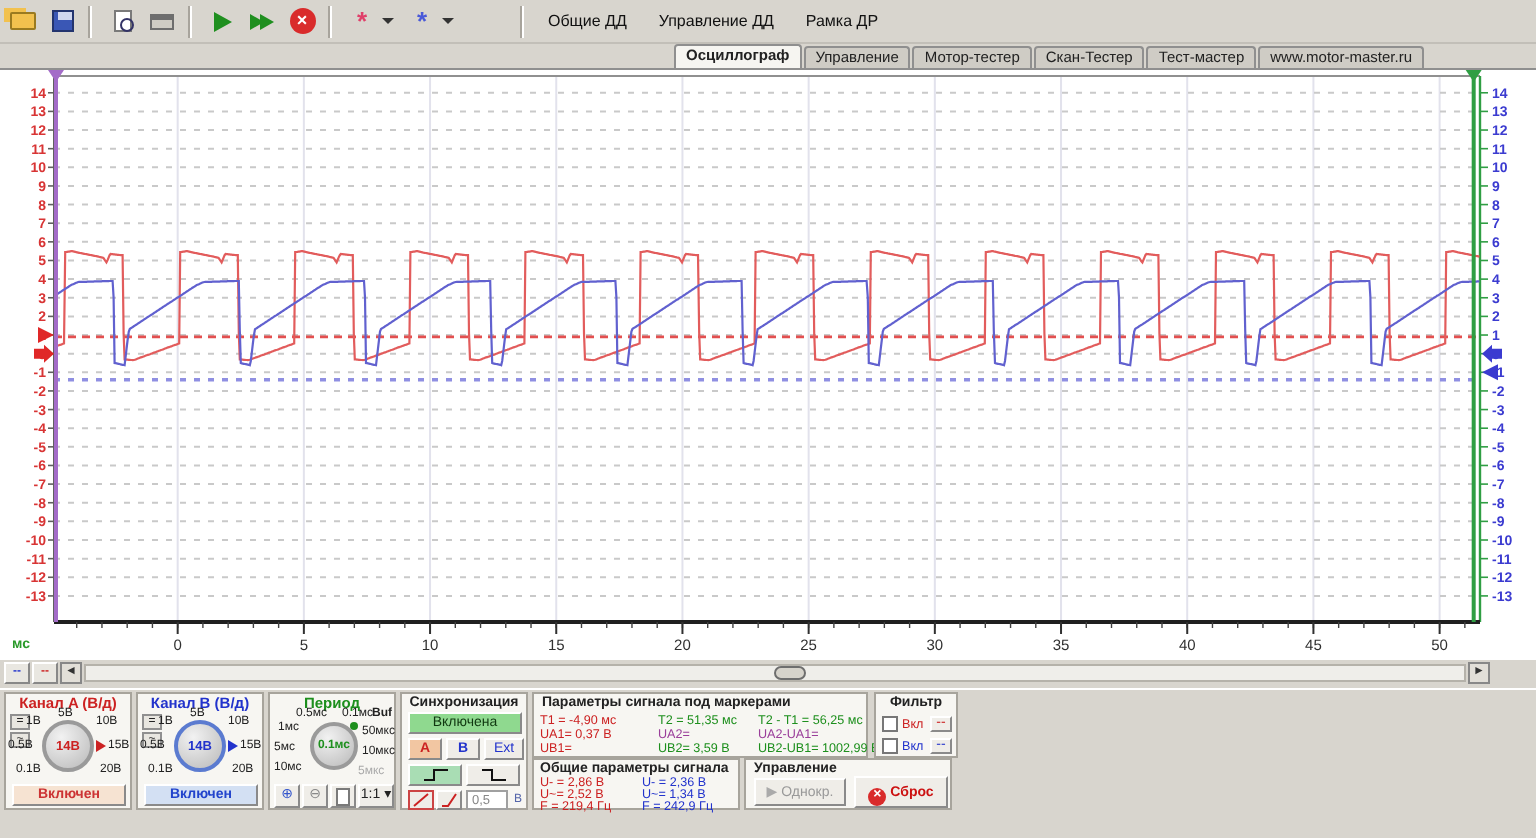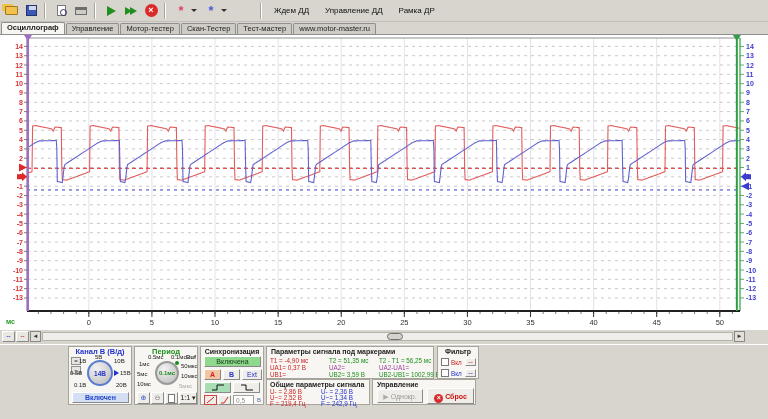--- a/index.html
+++ b/index.html
@@ -20,21 +20,21 @@
   .ico-page { width:9px; height:11px; background:#fff; border:1px solid #7a7a7a; position:relative; }
   .ico-page.mag:after { content:""; position:absolute; left:2px; top:3px; width:5px; height:5px; border:1px solid #336; border-radius:50%; }
   .ico-print { width:12px; height:8px; background:#cfccc4; border:1px solid #6e6e6e; border-top-width:3px; }
   .ico-play { width:0; height:0; border-left:9px solid #1f8f1f; border-top:5px solid transparent; border-bottom:5px solid transparent; }
   .ico-play.small { border-left-width:7px; border-top-width:4px; border-bottom-width:4px; }
   .ico-stop { width:13px; height:13px; border-radius:50%; background:#d92b2b; color:#fff; font-size:9px; font-weight:bold; line-height:12px; text-align:center; }
   .ico-star { font-size:13px; font-weight:bold; line-height:12px; }
   .drop { width:0; height:0; border-top:3px solid #333; border-left:3px solid transparent; border-right:3px solid transparent; margin:0 3px 0 1px; }
   .tool-text { font-size:8px; padding:2px 8px; color:#111; }
   
-  #tabbar { position:absolute; left:0; top:22px; width:768px; height:12px; display:flex; align-items:flex-end; }
+  #tabbar { position:absolute; left:0; top:22px; width:712px; height:12px; display:flex; align-items:flex-end;justify-content:flex-end; }
   .tab { font-size:7.5px; line-height:10px; padding:0 5px; margin-left:1px;
     border:1px solid #8f8f8f; border-bottom:none; border-radius:2px 2px 0 0;
     background:#cfccc5; color:#222; height:11px; }
   .tab.active { background:#f6f5f1; height:12px; font-weight:bold; }
   
   #chartwrap { position:absolute; left:0; top:34px; width:768px; height:296px; background:#fff; border-top:1px solid #8f8f8f; }
   
   #scrollrow { position:absolute; left:0; top:330px; width:768px; height:14px; background:#d8d5ce; }
   .mini-btn { position:absolute; top:1px; width:13px; height:11px; background:#e9e7e1;
     border:1px solid #888; border-top-color:#fff; border-left-color:#fff; font-size:6px; line-height:9px; text-align:center; font-weight:bold; }
@@ -99,21 +99,21 @@
     <span class="tbtn">
         <span class="ico-star" style="color:#e0406a">*</span>
       </span>
     <span class="drop"></span>
     <span class="tbtn">
         <span class="ico-star" style="color:#4a5ad8">*</span>
       </span>
     <span class="drop"></span>
     <span style="width:26px"></span>
     <span class="tsep"></span>
-    <span class="tool-text">Ждем ДД</span>
+    <span class="tool-text">Общие ДД</span>
     <span class="tool-text">Управление ДД</span>
     <span class="tool-text">Рамка ДР</span>
   </div>
 
   <div id="tabbar">
     <span class="tab active">Осциллограф</span>
     <span class="tab">Управление</span>
     <span class="tab">Мотор-тестер</span>
     <span class="tab">Скан-Тестер</span>
     <span class="tab">Тест-мастер</span>
@@ -379,20 +379,37 @@
     <span class="mini-btn" style="left:16px;color:#cc2222">--</span>
     <span class="sb-arrow" style="left:30px">◄</span>
     <span id="sb-track">
       <span id="sb-thumb"></span>
     </span>
     <span class="sb-arrow" style="left:734px">►</span>
   </div>
 
   <div id="panel">
 
+    <div class="gbox" style="left:2px;top:1px;width:64px;height:59px">
+      <span class="gtitle red">Канал A (В/д)</span>
+      <span class="tiny-cpl" style="left:2px;top:10px">=</span>
+      <span class="tiny-cpl" style="left:2px;top:19px">~</span>
+      <span class="knob" style="left:18px;top:13px;width:26px;height:26px">
+        <span class="val red">14В</span>
+      </span>
+      <span class="ptr" style="left:45px;top:23px;border-top:3px solid transparent;border-bottom:3px solid transparent;border-left:5px solid #cc2222"></span>
+      <span class="klabel" style="left:26px;top:7px">5В</span>
+      <span class="klabel" style="left:45px;top:11px">10В</span>
+      <span class="klabel" style="left:51px;top:23px">15В</span>
+      <span class="klabel" style="left:47px;top:35px">20В</span>
+      <span class="klabel" style="left:10px;top:11px">1В</span>
+      <span class="klabel" style="left:1px;top:23px">0.5В</span>
+      <span class="klabel" style="left:5px;top:35px">0.1В</span>
+      <span class="pwr" style="left:3px;top:45px;width:57px;height:11px;background:#f6e3d2;color:#cc3333">Включен</span>
+    </div>
 
     <div class="gbox" style="left:134px;top:1px;width:64px;height:59px">
       <span class="gtitle green">Период</span>
       <span class="klabel red" style="left:51px;top:7px;font-weight:bold">Buf</span>
       <span class="knob" style="left:20px;top:14px;width:24px;height:24px">
         <span class="val green" style="font-size:6px">0.1мс</span>
       </span>
       <span style="position:absolute;left:40px;top:14px;width:4px;height:4px;border-radius:50%;background:#1d8f1d"></span>
       <span class="klabel" style="left:13px;top:7px">0.5мс</span>
       <span class="klabel" style="left:36px;top:7px">0.1мс</span>

